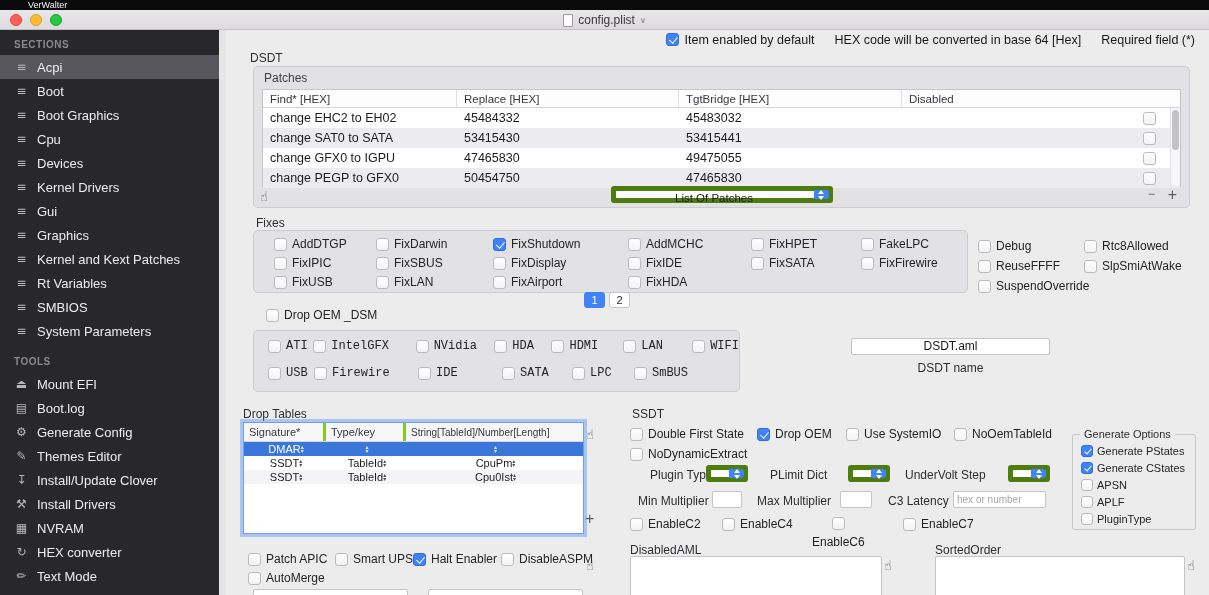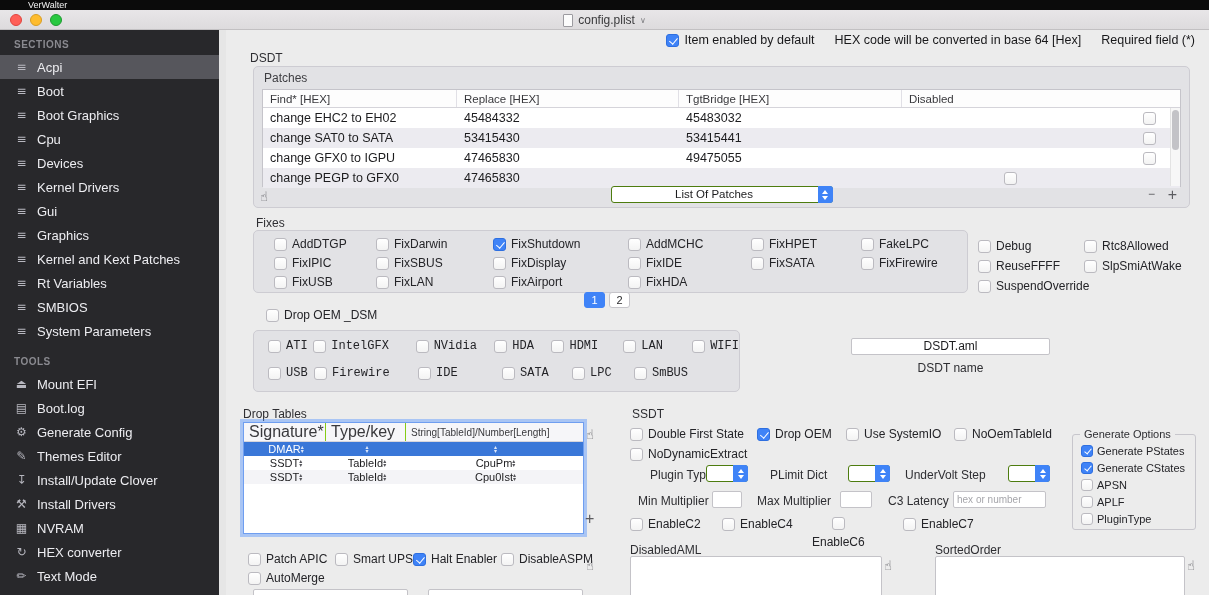--- a/index.html
+++ b/index.html
@@ -43,39 +43,39 @@
   .cb.sm { width:12px; height:12px; }
   .cb.sm.checked::after { left:3.5px; top:1px; width:3px; height:6px; }
   .abs { position:absolute; }
   .groupbox { position:absolute; background:var(--box_bg,#e2e2e5); border:1px solid #cdccd2; border-radius:5px; }
   .box-title { font-size:12px; color:#3e3e42; padding:4px 0 0 10px; }
   .hand { position:absolute; font-family:"DejaVu Sans",sans-serif; color:#5f5f64; font-size:13px; }
   .tfield { position:absolute; background:#fff; border:1px solid #c4c3c8; height:17px;
             font-size:12px; line-height:15px; padding:0 3px; border-radius:2px; }
   .tfield.ph { color:#a6a6ab; font-size:10px; line-height:16px; }
   .tarea { position:absolute; background:#fff; border:1px solid #c4c3c8; border-radius:2px; }
-  .select { position:absolute; height:17px; background:#fff; border:1px solid #4d7c0f; border-radius:3px; }
+  .select { position:absolute; height:17px; background:#fff; border:5px solid #4d7c0f; border-radius:3px; }
   .select-val { display:block; text-align:center; font-size:11.5px; line-height:15px; padding-right:15px; }
   .select-arrows { position:absolute; right:-1px; top:-1px; bottom:-1px; width:15px;
                    background:var(--accent,#3f83f7); border-radius:0 3px 3px 0;
                    display:flex; flex-direction:column; align-items:center; justify-content:center; gap:2px; }
   .tri-up { width:0; height:0; border-left:3px solid transparent; border-right:3px solid transparent;
             border-bottom:4px solid #fff; }
   .tri-down { width:0; height:0; border-left:3px solid transparent; border-right:3px solid transparent;
             border-top:4px solid #fff; }
   .st { display:inline-flex; flex-direction:column; align-items:center; line-height:4.5px;
         font-size:6px; color:#55555a; font-family:"DejaVu Sans",sans-serif; }
   .page-btn { width:21px; height:16px; border-radius:3px; display:flex; align-items:center;
               justify-content:center; font-size:11px; background:#fff; border:1px solid #c6c5ca; color:#2c2c2e; }
   .page-btn.active { background:var(--accent,#3f83f7); border-color:var(--accent,#3f83f7); color:#fff; }
 
   
   .legend { position:absolute; top:33px; right:14px; display:flex; gap:20px; align-items:center;
             font-size:12.5px; color:#18181a; }
-  .legend-item { display:flex; align-items:center; gap:6px; }
+  .legend-item { display:flex; gap:6px; }
 
   
   .ptable { position:absolute; left:8px; right:8px; top:22px; height:98px; background:#fff;
             border:1px solid #c5c4ca; }
   .prow { display:grid; grid-template-columns:194px 222px 223px 217px 1fr; height:20px; align-items:center; }
   .prow.head { height:18px; background:#fdfdfd; border-bottom:1px solid #d5d4da; font-size:11.5px; color:#39393d; }
   .prow.alt { background:#ecebf0; }
   .pc { padding-left:7px; font-size:12.5px; overflow:hidden; white-space:nowrap; height:100%;
         display:flex; align-items:center; }
   .prow.head .pc { border-right:1px solid #e1e0e6; font-size:11.5px; }
@@ -92,21 +92,21 @@
   
   .dvrow { display:flex; padding-left:14px; align-items:center;font-family:Liberation Mono, monospace; }
   .v1{width:46px}.v2{width:104px}.v3{width:80px}.v4{width:58px}.v5{width:73px}.v6{width:70px}
   .u3{width:84px}.u4{width:70px}.u5{width:62px}
 
   
   .dtable { position:absolute; left:243px; top:422px; width:341px; height:112px; background:#fff;
             border:1px solid #6f9ef0; box-shadow:0 0 0 3px rgba(77,144,254,.42); }
   .dhead { display:grid; grid-template-columns:82px 80px 1fr; height:19px; background:#f6f6f9;
            border-bottom:1px solid #d7d6dc; align-items:center; }
-  .dhc { font-size:16px; color:#39393d; padding-left:5px; border-right:1px solid #84cc16;
+  .dhc { font-size:11px; color:#39393d; padding-left:5px; border-right:3px solid #84cc16;
          white-space:nowrap; overflow:hidden; height:100%; display:flex; align-items:center; }
   .dhc:last-child { border-right:none; font-size:10px; }
   .drow { display:grid; grid-template-columns:82px 80px 1fr; height:14px; align-items:center; }
   .drow.sel { background:var(--row_selected,#3a77d8); color:#fff; }
   .drow.sel .st { color:#dfe8fa; }
   .drow.alt { background:#f4f4f7; }
   .dc { display:flex; justify-content:center; align-items:center; padding:0 3px 0 5px;
         height:100%; font-size:11px; overflow:hidden; white-space:nowrap; }
 
   .label12 { position:absolute; font-size:12px; color:#2e2e32; }
@@ -274,20 +274,21 @@
         <div class="pc">change GFX0 to IGPU</div>
         <div class="pc">47465830</div>
         <div class="pc">49475055</div>
         <div class="pc"></div>
         <div class="pc center">
             <span class="cb"></span>
           </div>
       </div>
       <div class="prow alt">
         <div class="pc">change PEGP to GFX0</div>
+        <div class="pc">50454750</div>
         <div class="pc">47465830</div>
         <div class="pc"></div>
         <div class="pc center">
             <span class="cb"></span>
           </div>
       </div>
       <div class="pscroll">
         <div class="pthumb"></div>
       </div>
     </div>

